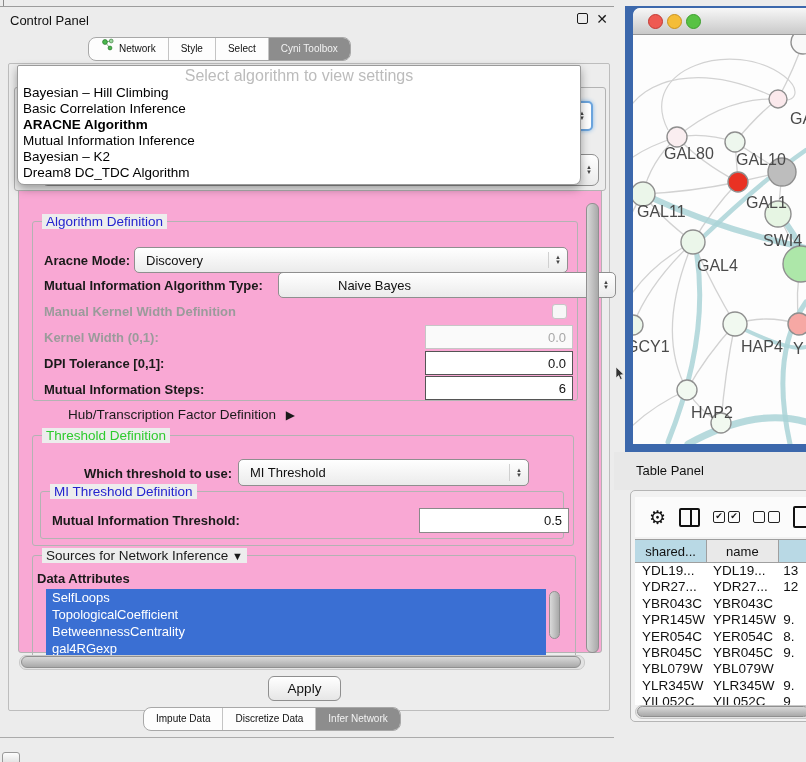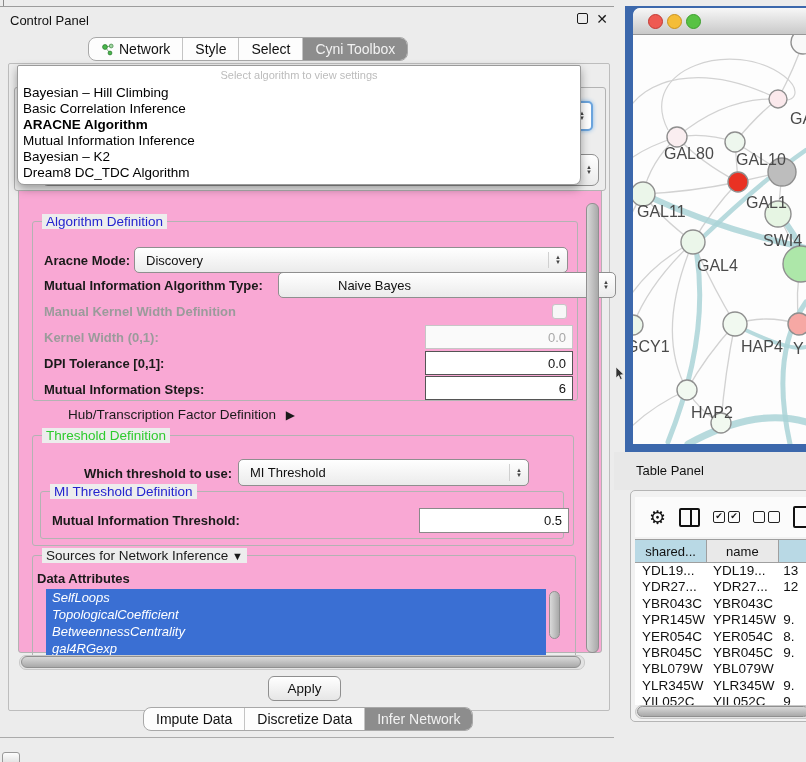--- a/index.html
+++ b/index.html
@@ -10,21 +10,21 @@
 
   
   .dock{position:absolute;left:0;top:6px;width:614px;height:731px;background:#ececec;border-top:1px solid #9c9c9c;}
   .dock-title{position:absolute;left:10px;top:6px;font-size:13px;color:#111;}
   .win-btn{position:absolute;top:6px;width:12px;height:12px;font-size:12px;line-height:12px;color:#1a1a1a;text-align:center;cursor:default;}
   .float-btn{right:26px;border:1.6px solid #1a1a1a;border-radius:2px;width:9px;height:9px;}
   .close-btn{right:6px;font-weight:bold;font-size:14px;}
 
   
   .tabbar{position:absolute;display:inline-flex;background:#fdfdfd;border:1px solid #a8a8a8;border-radius:8px;overflow:hidden;height:22px;}
-  .tab{font-size:14px;line-height:22px;padding:6px 12px;color:#111;border-right:1px solid #c4c4c4;display:flex;align-items:center;gap:5px;}
+  .tab{font-size:10px;line-height:22px;padding:0 12px;color:#111;border-right:1px solid #c4c4c4;display:flex;align-items:flex-start;gap:5px;}
   .tab:last-child{border-right:none;}
   .tab.sel{background:#8d8d8d;color:#f2f2f2;border-right:none;}
 
   
   .content-panel{position:absolute;left:8px;top:56px;width:600px;height:646px;border:1px solid #bdbdbd;border-radius:2px;background:#ededed;}
 
   
   .groupbox{position:absolute;border:1px solid #b3b3b3;border-radius:3px;}
   .grouptitle{position:absolute;top:-8px;left:9px;background:#ededed;padding:0 4px;font-size:13.5px;white-space:nowrap;}
   .t-black{color:#1a1a1a;} .t-blue{color:#2424cf;text-align:center;} .t-green{color:#2ecb2e;}
@@ -40,31 +40,31 @@
 
   .field{position:absolute;border:1px solid #8a8a8a;background:#fff;font-size:13px;color:#111;
     display:flex;align-items:center;justify-content:flex-end;padding-right:6px;}
   .field.disabled{border:1px solid #c6c6c6;background:#fafafa;color:#a8a8a8;}
 
   .checkbox{position:absolute;width:13px;height:13px;border:1.5px solid #c6c6c6;border-radius:3px;background:#f7f7f7;}
 
   
   .popup{position:absolute;left:17px;top:58px;width:562px;background:#fff;border:1px solid #9a9a9a;
     border-radius:2px 2px 7px 7px;box-shadow:0 4px 10px rgba(0,0,0,.35);z-index:50;padding-bottom:3px;}
-  .popup .ph{color:#bcbcbc;text-align:center;font-size:11px;height:19px;line-height:19px;}
+  .popup .ph{color:#bcbcbc;text-align:center;font-size:16px;height:19px;line-height:19px;}
   .popup .item{font-size:13.5px;height:16px;line-height:16px;padding-left:5px;color:#000;white-space:nowrap;}
   .popup .item.bold{font-weight:bold;}
 
   
   .vthumb{position:absolute;border:1px solid #909090;border-radius:6px;background:linear-gradient(90deg,#d9d9d9,#a9a9a9);}
   .hthumb{position:absolute;border:1px solid #909090;border-radius:6px;background:linear-gradient(#d9d9d9,#a9a9a9);}
   .htrack{position:absolute;background:#e3e3e3;border:1px solid #c9c9c9;border-radius:7px;}
 
   
-  .attr-list{position:absolute;background:#fff;overflow:hidden;font-style:italic;}
+  .attr-list{position:absolute;background:#fff;overflow:hidden;}
   .attr-item{height:17px;line-height:17px;font-size:13px;color:#fff;background:#3a6fd3;padding-left:6px;white-space:nowrap;}
 
   .button{position:absolute;border:1px solid #8f8f8f;border-radius:6px;background:linear-gradient(#ffffff,#e6e6e6);
     font-size:13.5px;color:#111;display:flex;align-items:center;justify-content:center;}
 
   
   .net-frame{position:absolute;left:625px;top:6px;width:181px;height:446px;background:#3c68ac;}
   .net-window{position:absolute;left:8px;top:2px;width:180px;height:436px;background:#fff;border-radius:7px 0 0 0;overflow:hidden;}
   .net-titlebar{position:absolute;left:0;top:0;width:100%;height:26px;background:linear-gradient(#f7f7f7,#c9c9c9);border-bottom:1px solid #979797;border-radius:7px 0 0 0;}
   .light{position:absolute;top:6px;width:13px;height:13px;border-radius:50%;}

